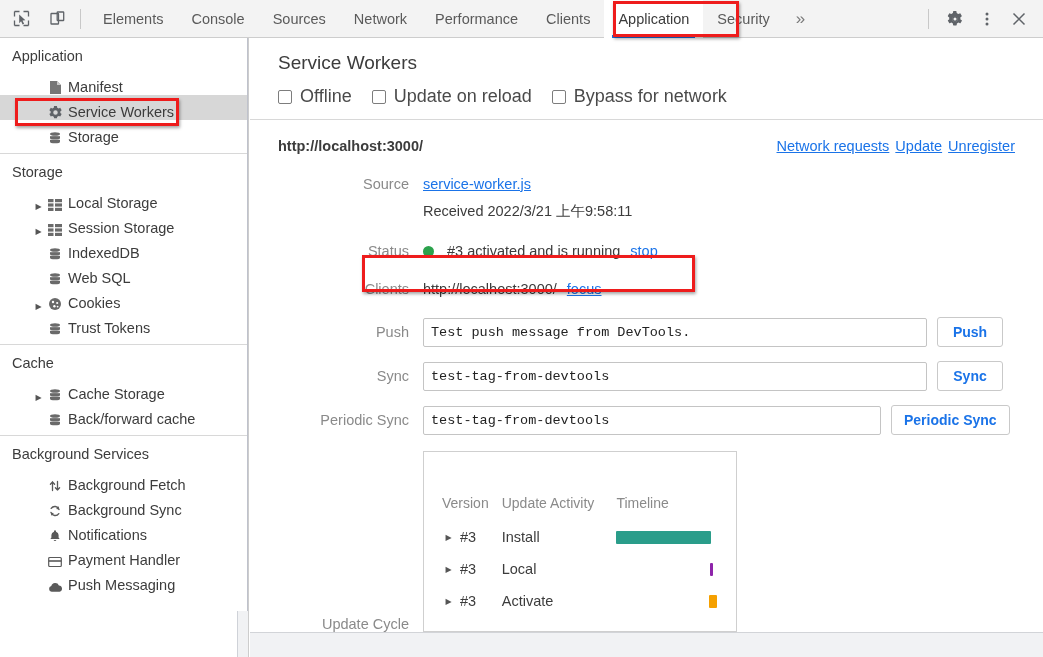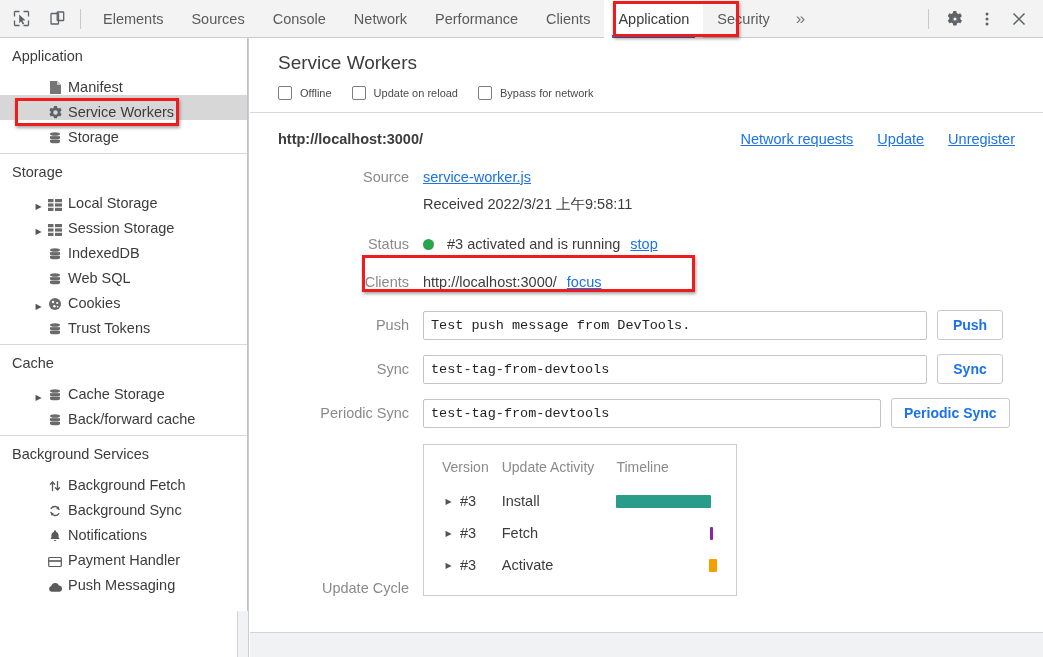--- a/index.html
+++ b/index.html
@@ -145,21 +145,21 @@
     padding: 14px 0 0 28px;
   }
   .cb-row {
     display: flex; align-items: center;
     padding: 12px 0 12px 28px;
     gap: 20px;
   }
   .cb {
     display: flex; align-items: center;
     cursor: pointer;
-    font-size: 11px;
+    font-size: 18px;
     color: #4a4a4a;
   }
   .cb-box {
     width: 14px; height: 14px;
     border: 1.5px solid #7d7d7d;
     border-radius: 2px;
     background: #fff;
     margin-right: 8px;
   }
   .hr {
@@ -172,21 +172,21 @@
     display: flex; align-items: center;
     padding: 0 28px 0 28px;
   }
   .sw-origin {
     font-size: 14.5px;
     font-weight: bold;
     color: #3c3c3c;
   }
   .sw-actions {
     margin-left: auto;
-    display: flex; gap: 24px; justify-content: space-between;
+    display: flex; gap: 6px; justify-content: space-between;
   }
   .link {
     color: #1a73e8;
     text-decoration: underline;
     font-size: 14.5px;
     cursor: pointer;
   }
 
   .field-row {
     display: flex;
@@ -248,21 +248,21 @@
     padding: 0 12px;
   }
 
   
   .uc-box {
     border: 1px solid #cfcfcf;
     background: #fff;
     width: 314px;
     padding: 10px 0 14px 0;
   }
-  .uc-table { width: 100%; border-collapse: collapse; }
+  .uc-table { width: 100%; border-collapse: collapse; margin-top: 29px; }
   .uc-table th {
     font-weight: normal;
     font-size: 14px;
     color: #8a8a8a;
     text-align: left;
     padding: 4px 0 10px 0;
   }
   .uc-table td {
     font-size: 14.5px;
     color: #3c3c3c;
@@ -318,24 +318,24 @@
       </svg>
     </div>
 
     <div class="tb-sep"></div>
 
     <div class="tabs">
       <div class="tab">
           <span>Elements</span>
         </div>
       <div class="tab">
+          <span>Console</span>
+        </div>
+      <div class="tab">
           <span>Sources</span>
-        </div>
-      <div class="tab">
-          <span>Console</span>
         </div>
       <div class="tab">
           <span>Network</span>
         </div>
       <div class="tab">
           <span>Performance</span>
         </div>
       <div class="tab">
           <span>Clients</span>
         </div>
@@ -714,21 +714,21 @@
                   <div class="bar" style="background:#2a9d8a; width:95px; margin-left:0px;"></div>
                 </td>
               </tr>
               <tr>
                 <td class="uc-c1">
                   <span class="uc-ver">
                     <span class="sb-arrow">▶</span>
                     <span>#3</span>
                   </span>
                 </td>
-                <td class="uc-c2">Fetch</td>
+                <td class="uc-c2">Local</td>
                 <td class="uc-c3">
                   <div class="bar" style="background:#8e24aa; width:3px; margin-left:94px;"></div>
                 </td>
               </tr>
               <tr>
                 <td class="uc-c1">
                   <span class="uc-ver">
                     <span class="sb-arrow">▶</span>
                     <span>#3</span>
                   </span>

